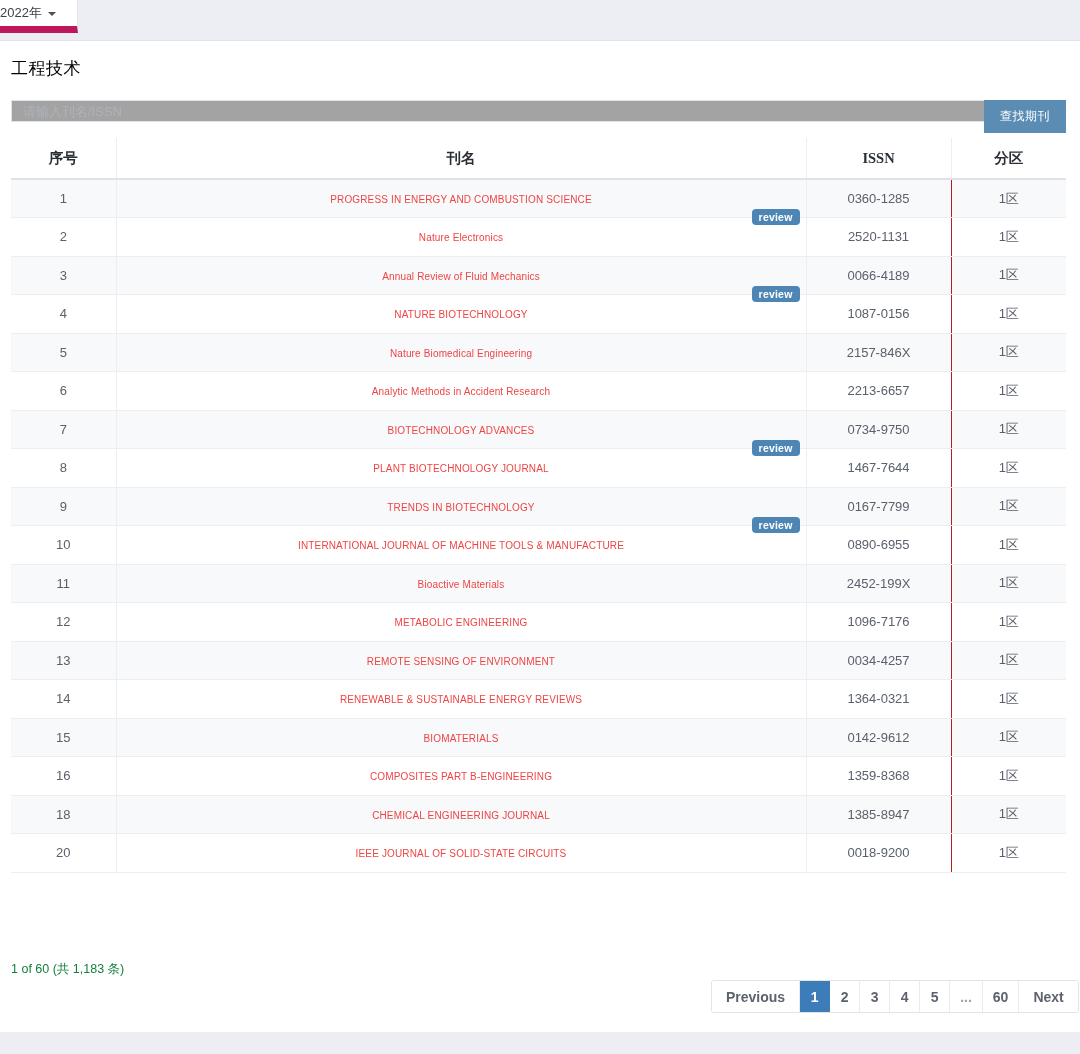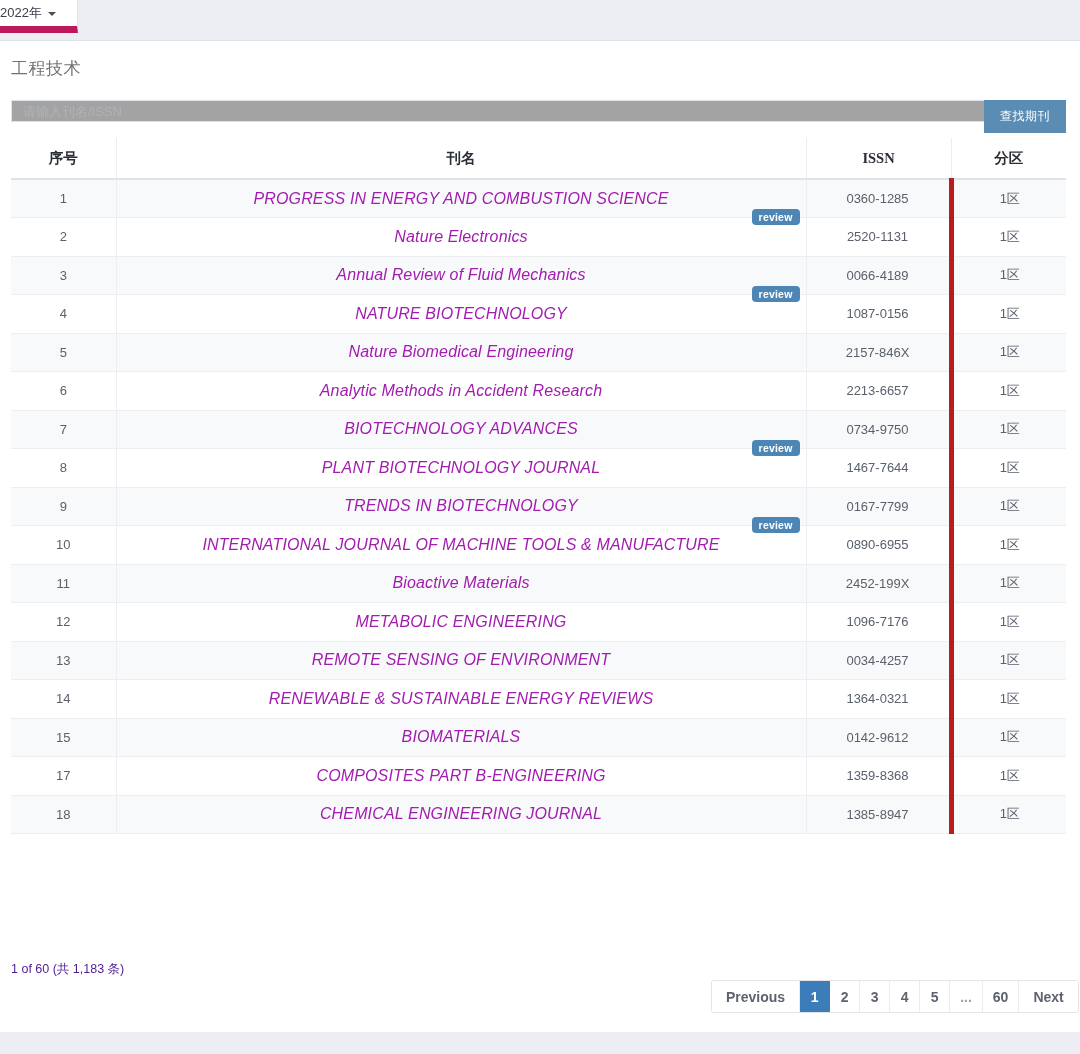--- a/index.html
+++ b/index.html
@@ -45,21 +45,21 @@
     width: 1080px;
     height: 992px;
     background: #ffffff;
     border-top: 1px solid #e1e3ea;
   }
 
   .page-title {
     position: absolute;
     top: 16px; left: 11px;
     font-size: 17px;
-    color: #737373;
+    color: #000000;
     letter-spacing: 0.5px;
   }
 
   
   .search-row {
     position: absolute;
     top: 59px; left: 11px;
     width: 1055px; height: 33px;
     display: flex;
   }
@@ -123,32 +123,31 @@
   table.jtable tbody tr:nth-child(odd) td { background: #f8f9fa; }
   table.jtable tbody tr:nth-child(even) td { background: #ffffff; }
 
   .col-idx   { width: 105px; }
   .col-name  { width: 690px; }
   .col-issn  { width: 145px; }
   .col-zone  { width: 115px; }
 
   td.c-idx  { border-right: 1px solid #edeef1; color: #5a616b; font-size: 13px; }
   td.c-name { border-right: 1px solid #edeef1; padding: 0 10px; }
-  td.c-issn { border-right: 5px solid #b91c1c; color: #4e545d; margin-top: 32px; }
+  td.c-issn { border-right: 1px solid #b91c1c; color: #4e545d; margin-top: 32px; }
   td.c-zone { color: #4e545d; }
 
   th.h-idx, th.h-name, th.h-issn { border-right: 1px solid #edeef1; }
 
   .jlink {
-    color: #a21caf;
+    color: #ef4444;
     text-decoration: none;
-    font-size: 16px;
+    font-size: 10px;
     cursor: pointer;
     letter-spacing: 0.15px;
-    font-style: italic;
   }
 
   .review-badge {
     position: absolute;
     right: 6px;
     bottom: -8px;
     background: #4d86b5;
     color: #ffffff;
     font-size: 10.5px;
     font-weight: bold;
@@ -157,21 +156,21 @@
     line-height: 1;
     letter-spacing: 0.2px;
     z-index: 3;
   }
 
   
   .result-count {
     position: absolute;
     top: 920px; left: 11px;
     font-size: 12.5px;
-    color: #4c1d95;
+    color: #15803d;
   }
 
   .pager {
     position: absolute;
     top: 939px;
     left: 711px;
     display: flex;
     border: 1px solid #e2e4ea;
     border-radius: 3px;
     overflow: hidden;
@@ -327,29 +326,35 @@
             <td class="c-issn">1364-0321</td>
             <td class="c-zone">1区</td>
           </tr>
           <tr>
             <td class="c-idx">15</td>
             <td class="c-name"><a class="jlink">BIOMATERIALS</a></td>
             <td class="c-issn">0142-9612</td>
             <td class="c-zone">1区</td>
           </tr>
           <tr>
-            <td class="c-idx">17</td>
+            <td class="c-idx">16</td>
             <td class="c-name"><a class="jlink">COMPOSITES PART B-ENGINEERING</a></td>
             <td class="c-issn">1359-8368</td>
             <td class="c-zone">1区</td>
           </tr>
           <tr>
             <td class="c-idx">18</td>
             <td class="c-name"><a class="jlink">CHEMICAL ENGINEERING JOURNAL</a></td>
             <td class="c-issn">1385-8947</td>
+            <td class="c-zone">1区</td>
+          </tr>
+          <tr>
+            <td class="c-idx">20</td>
+            <td class="c-name"><a class="jlink">IEEE JOURNAL OF SOLID-STATE CIRCUITS</a></td>
+            <td class="c-issn">0018-9200</td>
             <td class="c-zone">1区</td>
           </tr>
         </tbody>
     </table>
   </div>
 
   <div class="result-count">1 of 60 (共 1,183 条)</div>
 
   <div class="pager" id="pager">
       <div class="pg wide">Previous</div>

